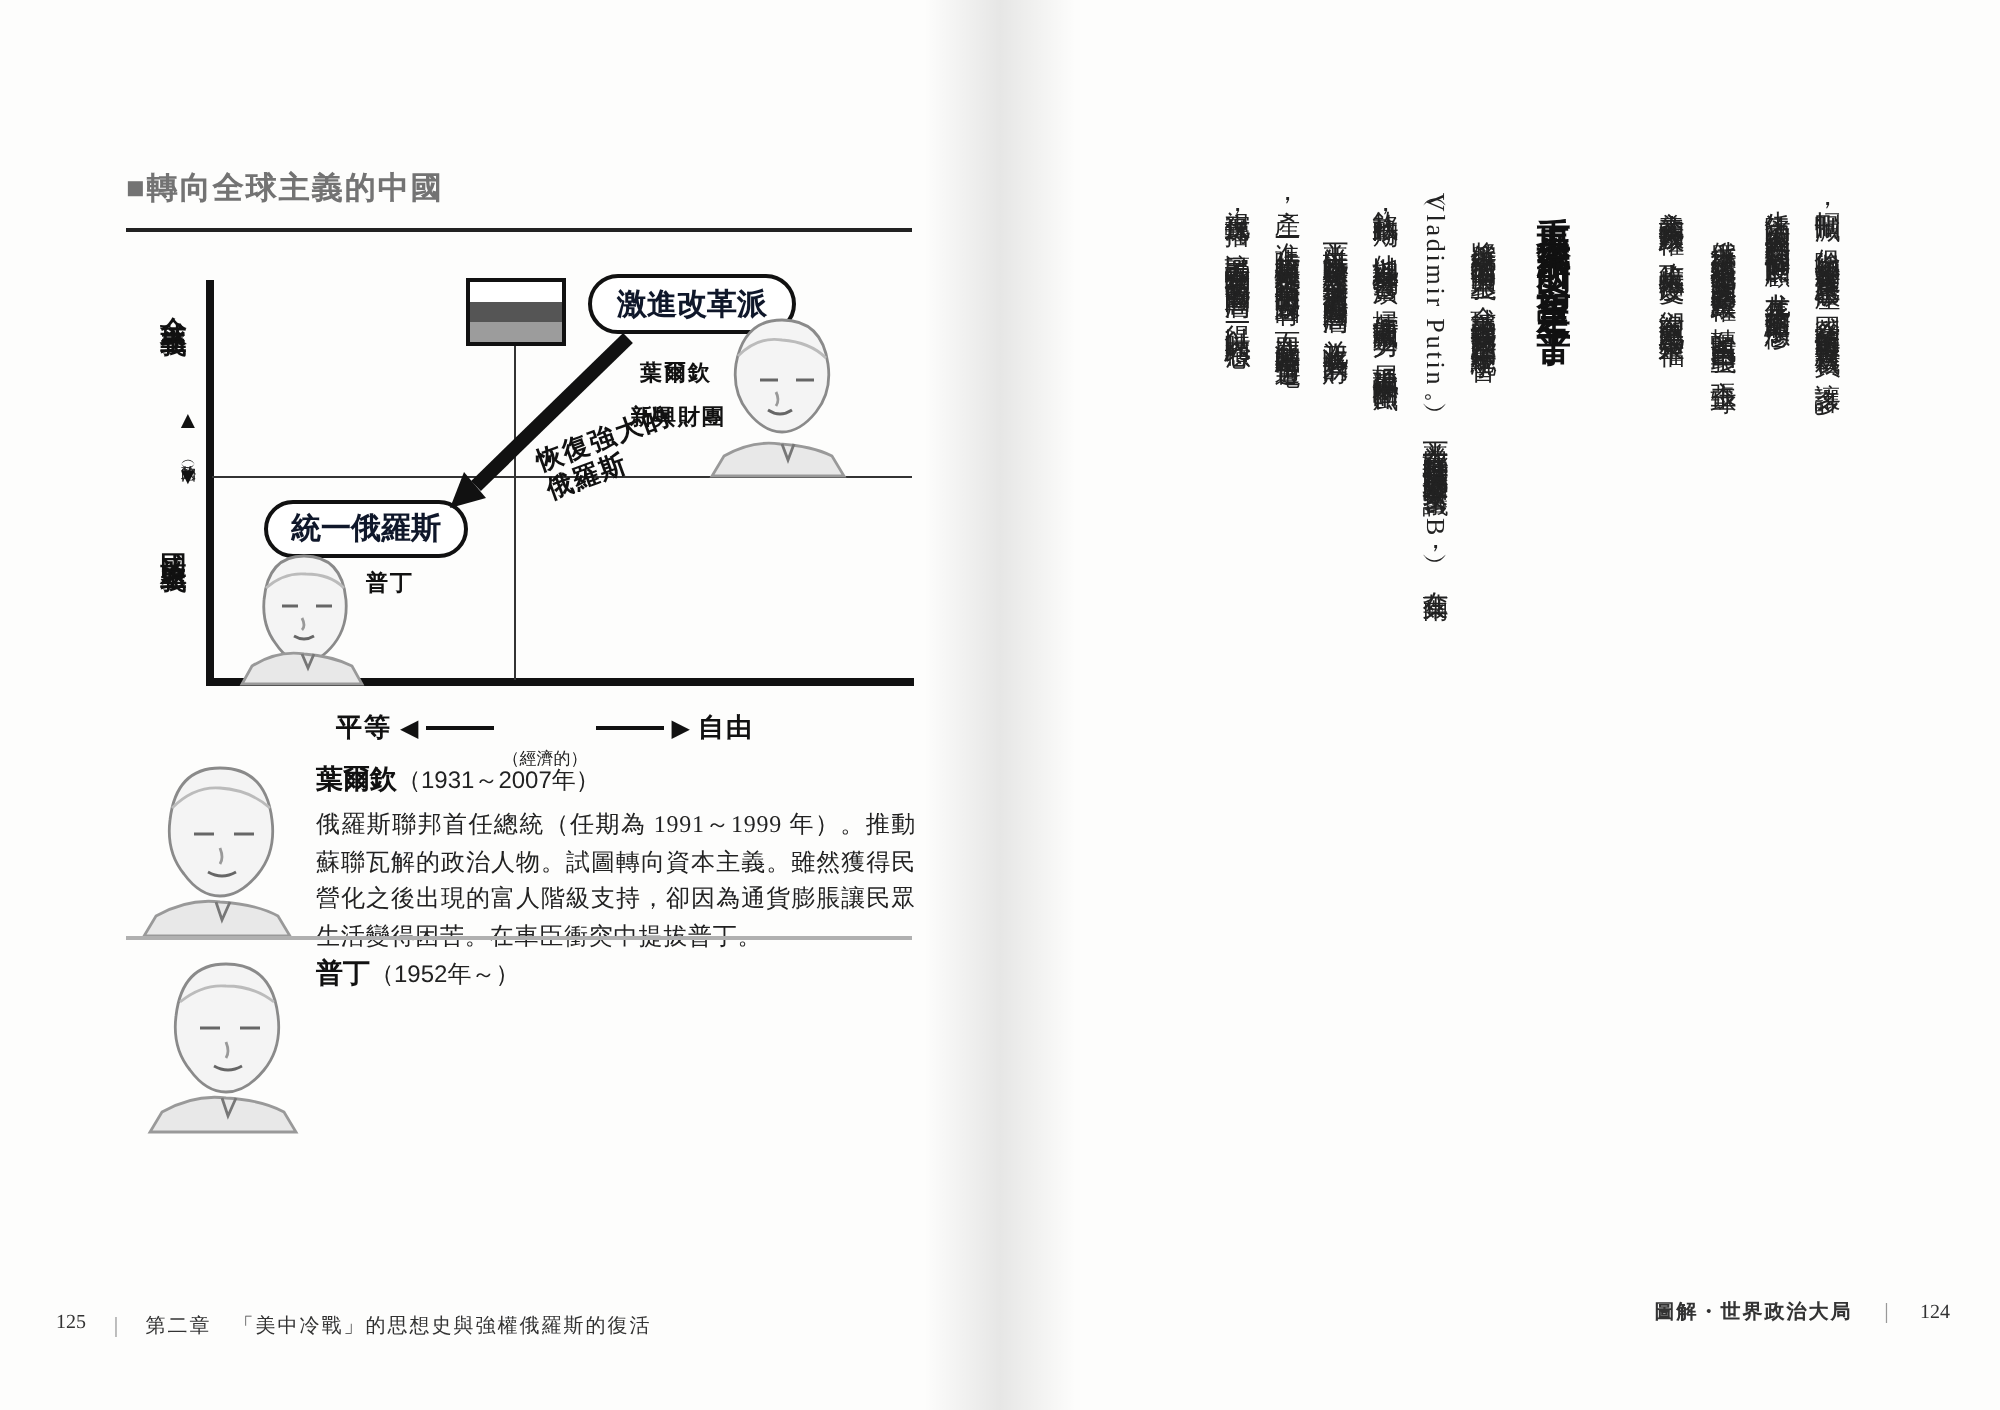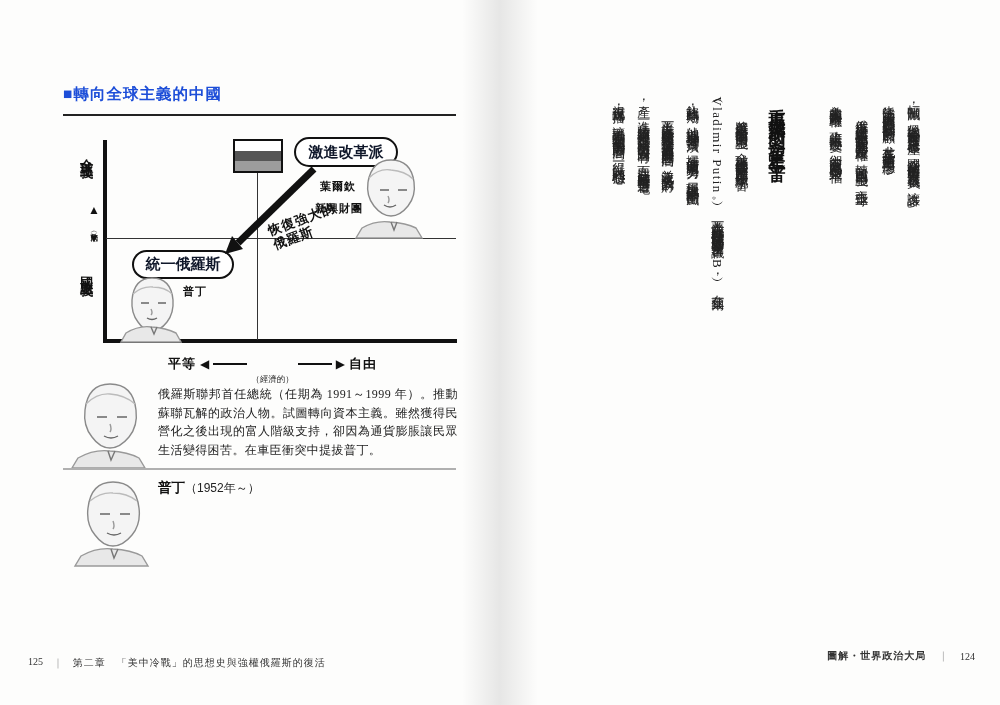--- a/index.html
+++ b/index.html
@@ -4,21 +4,21 @@
 <style>
   * { margin:0; padding:0; box-sizing:border-box; }
   html,body { width:1000px; height:705px; }
   body { font-family:"Liberation Serif", serif; background:#fff; position:relative; overflow:hidden; color:#1c1c1c; }
   .spread { position:absolute; inset:0; background:#fdfdfc; }
   .gutter { position:absolute; left:462px; top:0; width:76px; height:705px;
             background:linear-gradient(to right, rgba(0,0,0,0) 0%, rgba(0,0,0,0.09) 50%, rgba(0,0,0,0) 100%); }
 
   
   .fig-title { position:absolute; left:63px; top:84px; font-family:"Liberation Sans",sans-serif;
-               font-weight:700; font-size:15.5px; letter-spacing:1px; color:#1d4ed8;text-align:right; }
+               font-weight:700; font-size:15.5px; letter-spacing:1px; color:#737373;text-align:right; }
   .fig-rule  { position:absolute; left:63px; top:114px; width:393px; height:2px; background:#222; }
 
   .axis-y { position:absolute; left:103px; top:140px; width:4px; height:203px; background:#111; }
   .axis-x { position:absolute; left:103px; top:339px; width:354px; height:4px; background:#111; }
   .thin-v { position:absolute; left:257px; top:172px; width:1px; height:168px; background:#333; }
   .thin-h { position:absolute; left:106px; top:238px; width:350px; height:1px; background:#333; }
 
   .vlab { position:absolute; writing-mode:vertical-rl; text-orientation:upright;
           font-family:"Liberation Sans",sans-serif; font-weight:700; font-size:13px;
           letter-spacing:2px; color:#111; line-height:1.1; }
@@ -186,20 +186,23 @@
       <span class="cap">平等</span>
       <span class="ach">◀</span>
       <span class="aline"></span>
       <span class="mid">（經濟的）</span>
       <span class="aline"></span>
       <span class="ach">▶</span>
       <span class="cap">自由</span>
     </div>
 
     <div class="bio-block bio1">
+      <div>
+        <span class="bio-name">葉爾欽</span><span class="bio-years">（1931～2007年）</span>
+      </div>
       <div class="bio-body">俄羅斯聯邦首任總統（任期為 1991～1999 年）。推動蘇聯瓦解的政治人物。試圖轉向資本主義。雖然獲得民營化之後出現的富人階級支持，卻因為通貨膨脹讓民眾生活變得困苦。在車臣衝突中提拔普丁。</div>
     </div>
 
     <div class="bio-divider"></div>
 
     <div class="bio-block bio2">
       <div>
         <span class="bio-name">普丁</span><span class="bio-years">（1952年～）</span>
       </div>
     </div>

